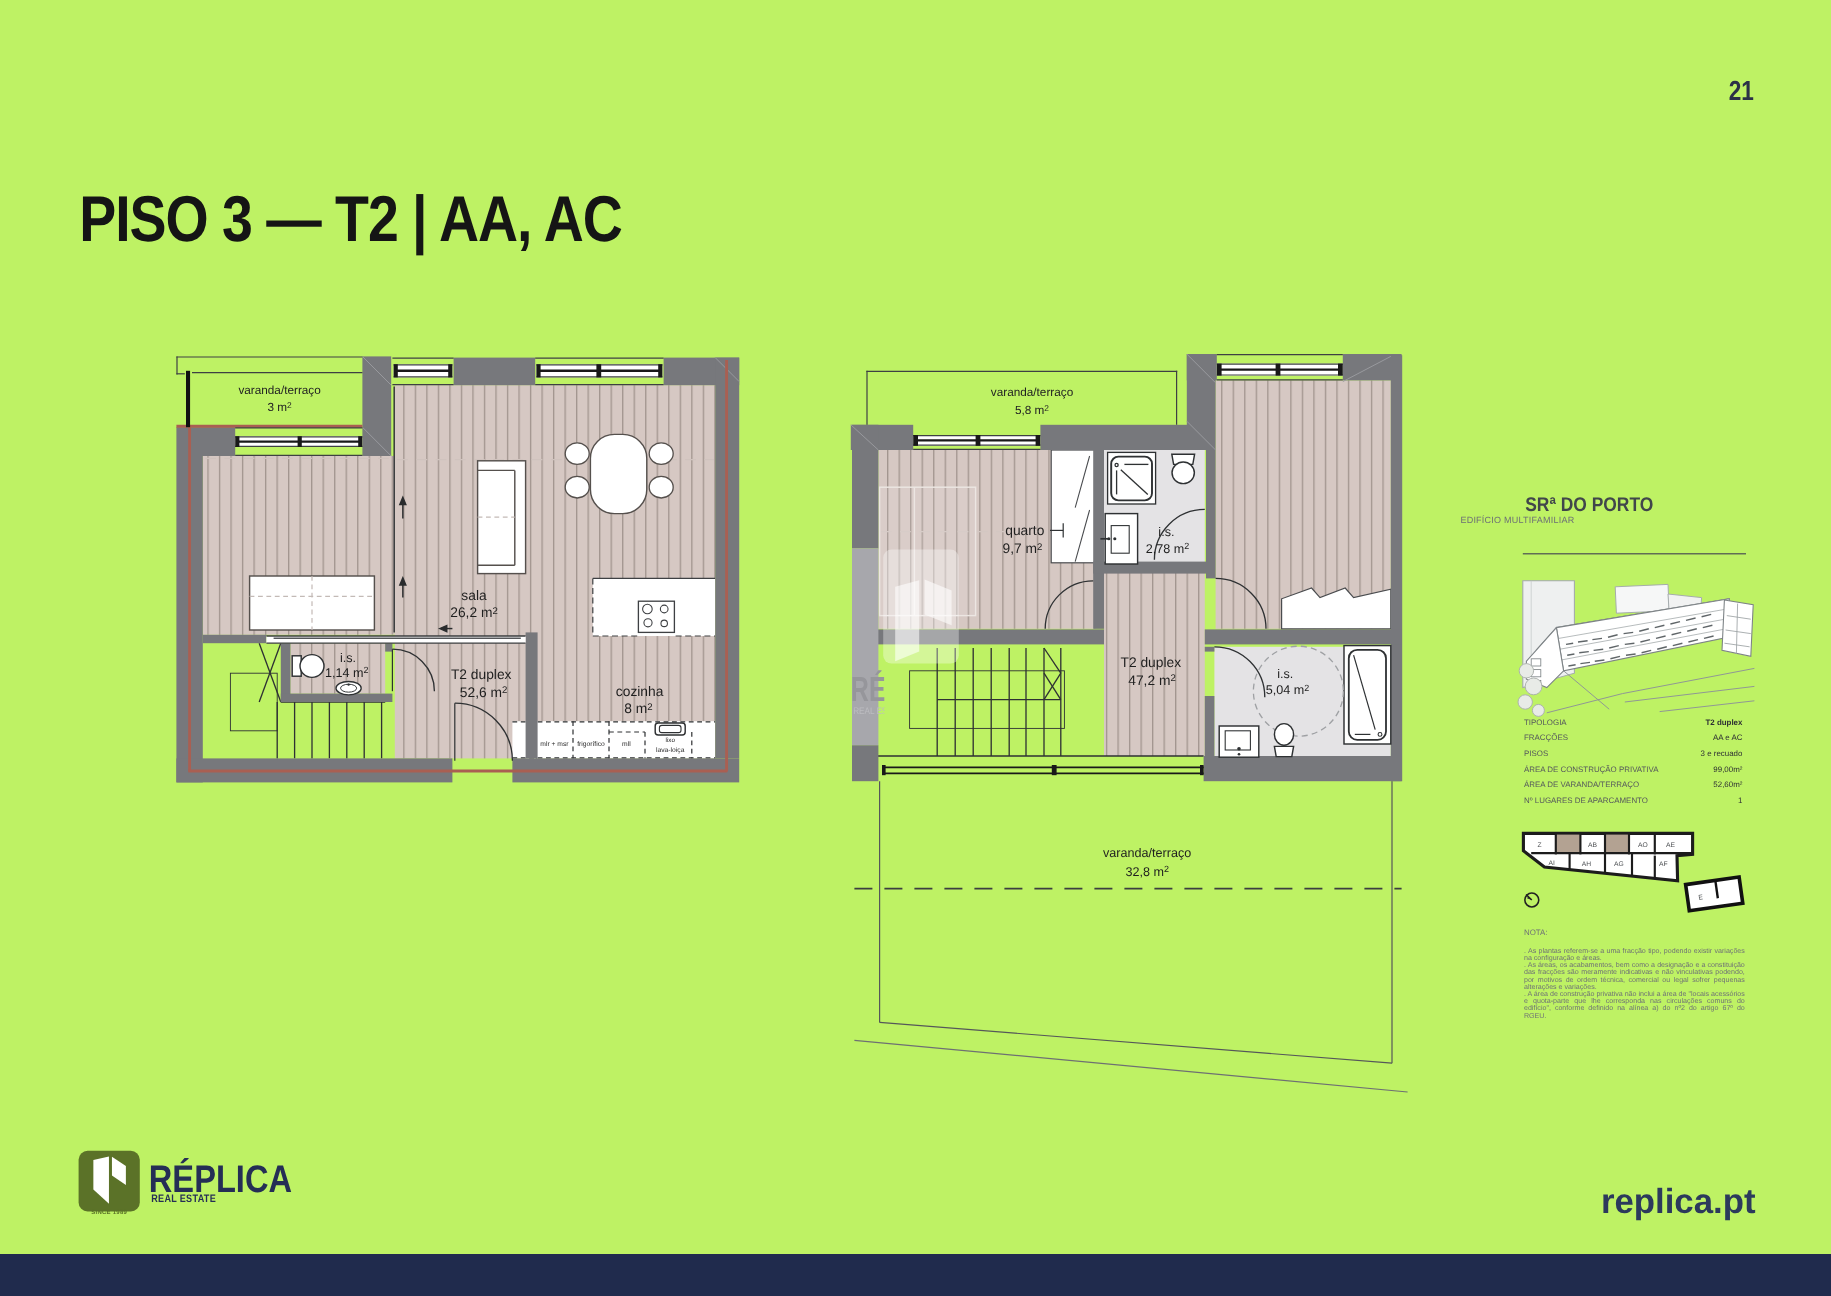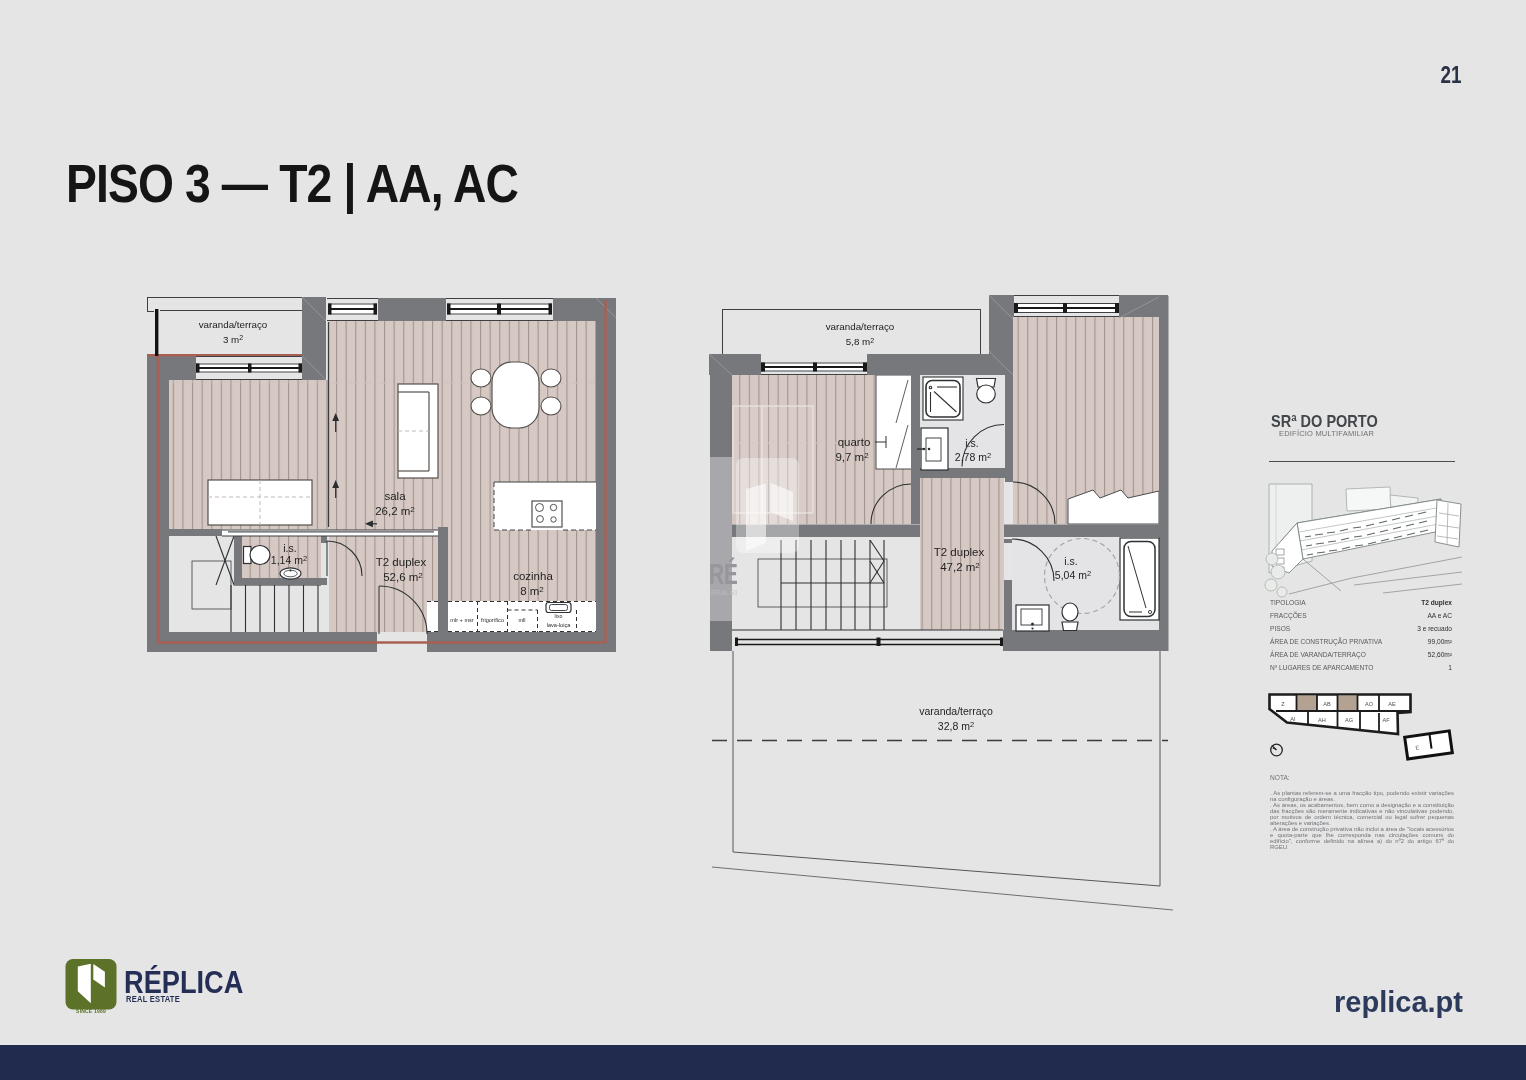--- a/index.html
+++ b/index.html
@@ -1,22 +1,22 @@
 <!DOCTYPE html>
 <html><head>
 <meta charset="utf-8">
 <style>
   html,body{margin:0;padding:0;background:#fff;}
-  #page{position:relative;width:1526px;height:1080px;background:#e5e5e5;overflow:hidden;font-family:"Liberation Sans",sans-serif;}
+  #page{position:relative;width:1526px;height:1080px;background:#bef264;overflow:hidden;font-family:"Liberation Sans",sans-serif;}
   #pagenum{position:absolute;top:62px;right:64px;font-size:23px;font-weight:bold;color:#2b3147;transform:scaleX(0.82);transform-origin:100% 0;}
   #title{position:absolute;left:66px;top:152px;font-size:54px;font-weight:bold;color:#151515;white-space:nowrap;transform:scaleX(0.856);transform-origin:0 0;letter-spacing:-1px;}
   #plansvg{position:absolute;left:0;top:0;}
   .sb{position:absolute;color:#4a4e53;}
   #sb-title{left:1271px;top:412px;font-size:16.5px;font-weight:bold;color:#41464b;transform:scaleX(0.88);transform-origin:0 0;}
-  #sb-sub{left:1279px;top:429px;font-size:7.5px;color:#6d7175;letter-spacing:0.2px;}
+  #sb-sub{left:1217px;top:429px;font-size:7.5px;color:#6d7175;letter-spacing:0.2px;}
   #sb-rule{position:absolute;left:1269px;top:461px;width:186px;height:1px;background:#4a4e53;}
   .trow{position:absolute;left:1270px;width:182px;font-size:6.6px;color:#55585c;}
   .trow b{position:absolute;right:0;top:0;color:#2e3033;font-weight:normal;}
   .trow b.bd{font-weight:bold;}
   #nota{position:absolute;left:1270px;top:775px;width:184px;font-size:5.9px;line-height:1.02;color:#6f7276;}
   #nota .h{font-size:6.6px;margin-bottom:8px;}
   #nota p{margin:0;text-align:justify;}
   #logo-sq{position:absolute;left:65px;top:958px;width:52px;height:52px;}
   #logo-name{position:absolute;left:124px;top:964px;font-size:32px;font-weight:bold;color:#252e55;transform:scaleX(0.85);transform-origin:0 0;}
   #logo-sub{position:absolute;left:126px;top:993.5px;font-size:9px;font-weight:bold;color:#252e55;letter-spacing:0.3px;transform:scaleX(0.84);transform-origin:0 0;}

